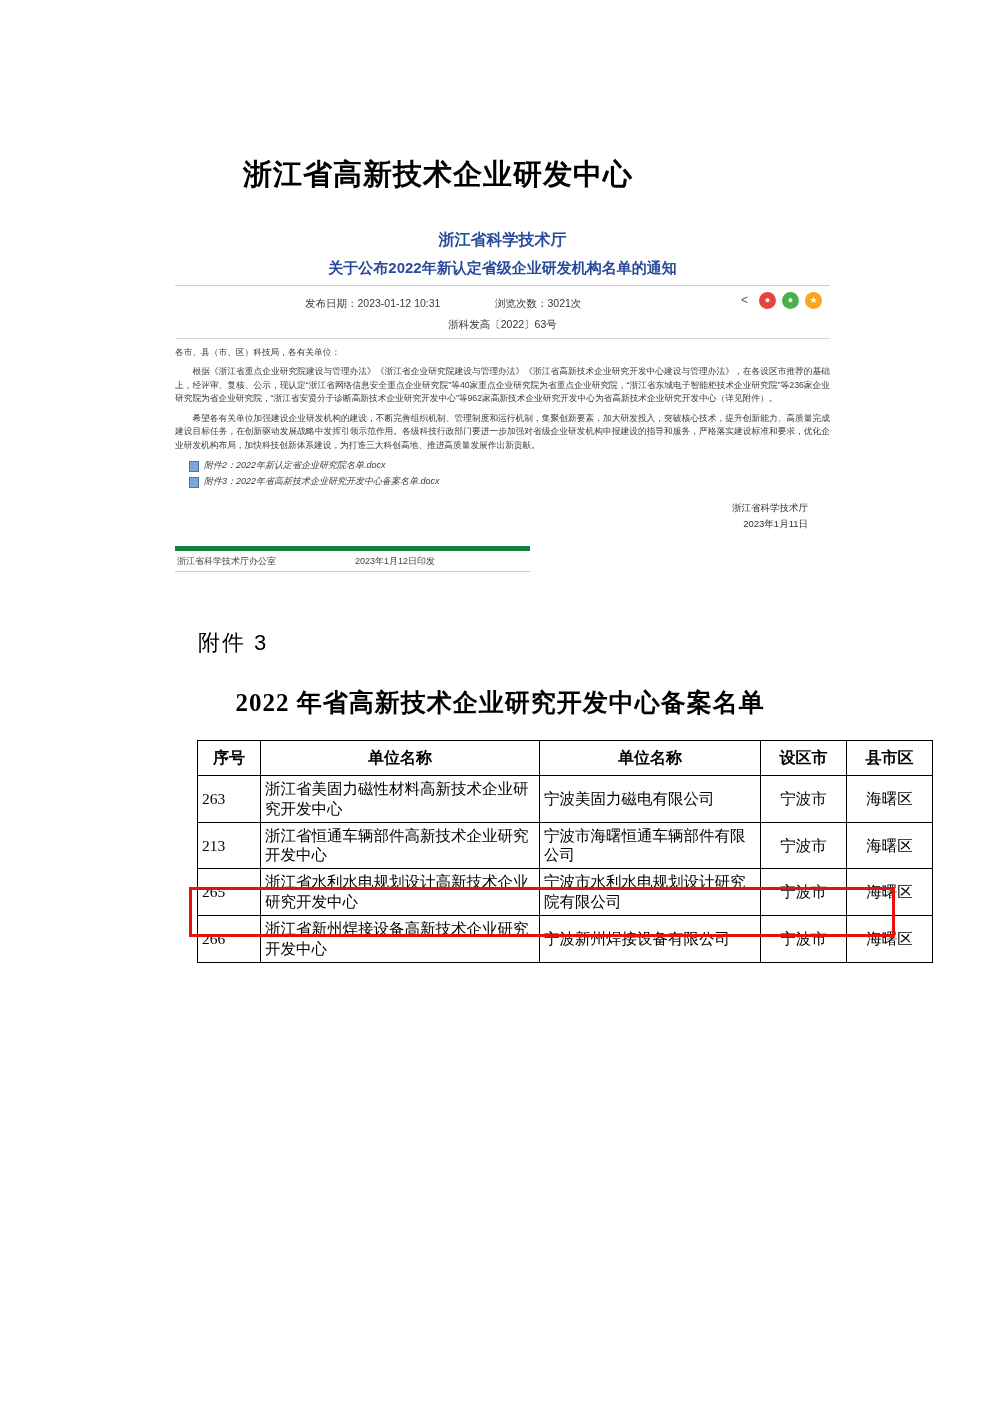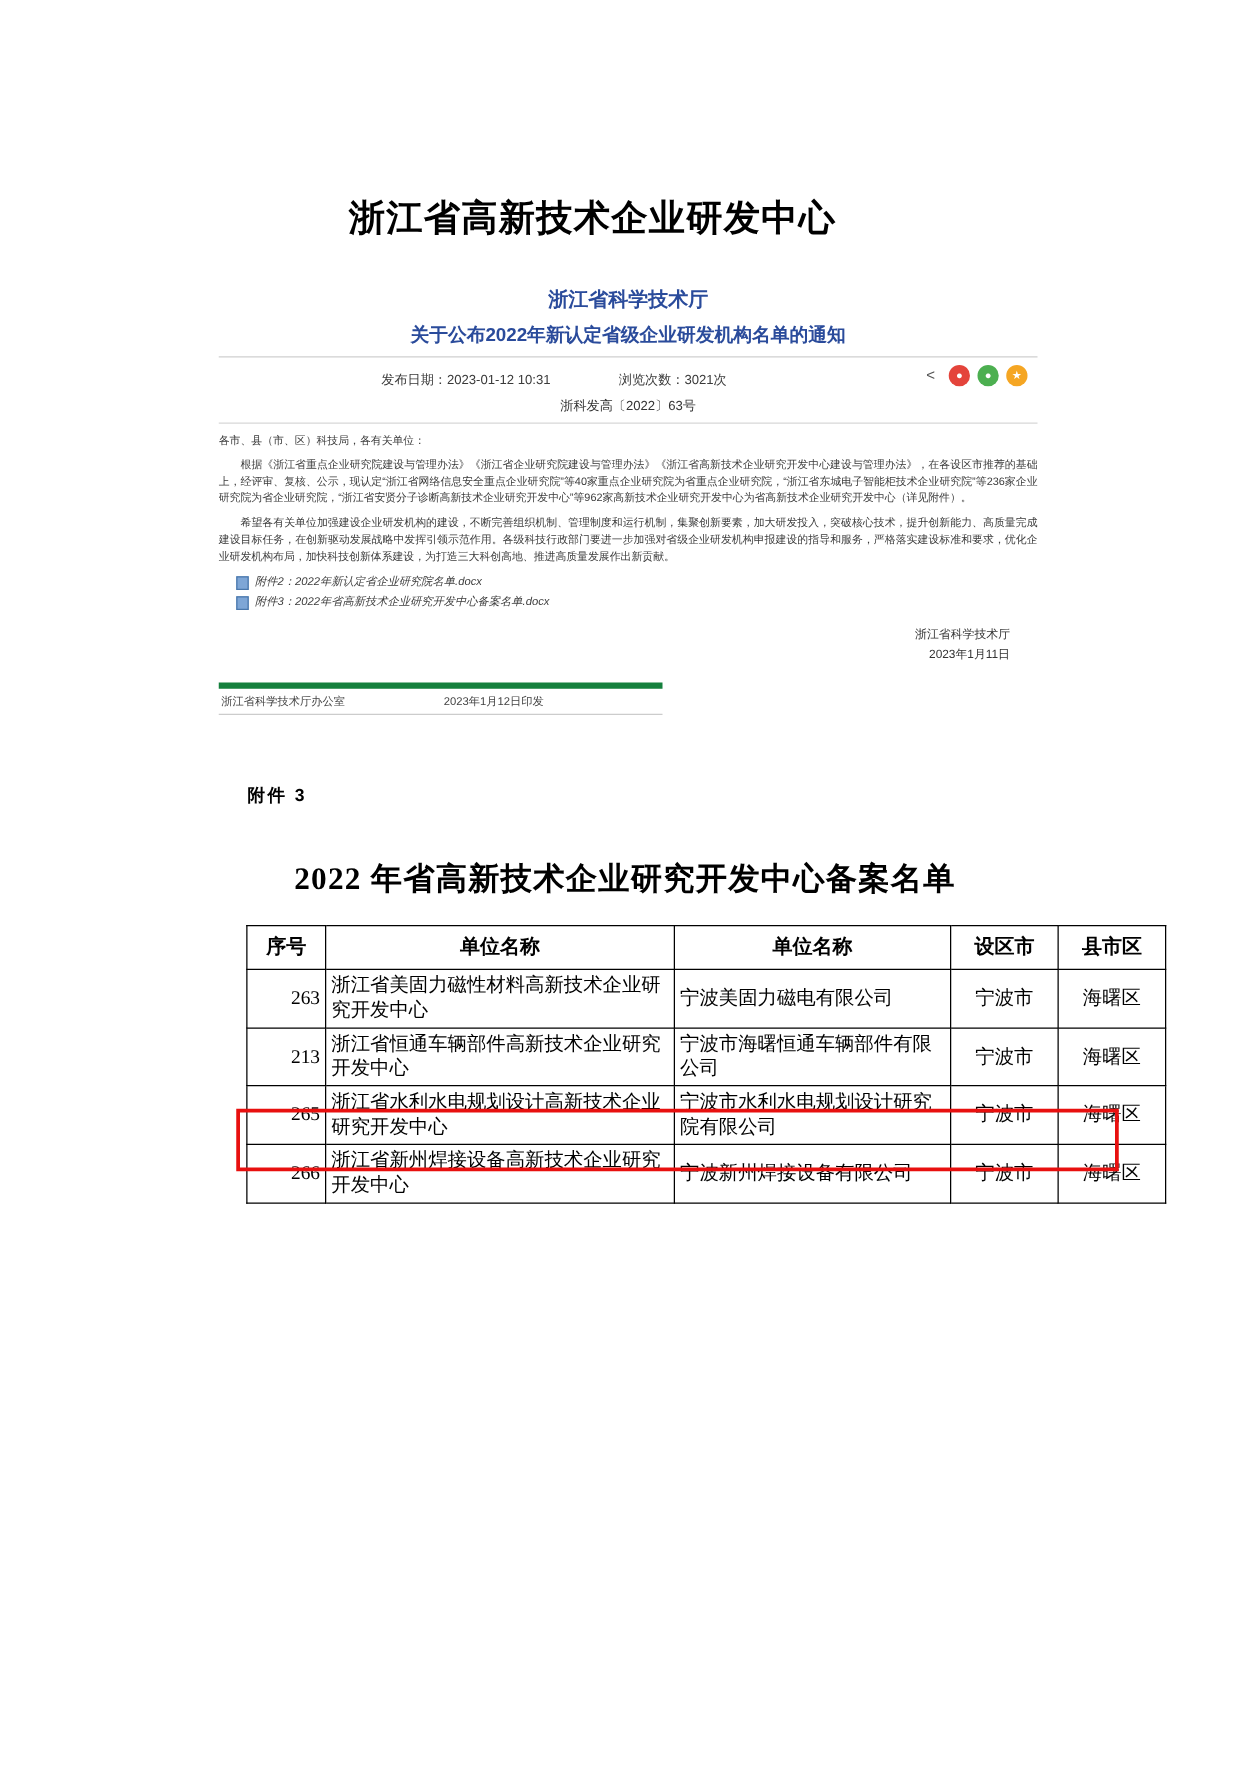--- a/index.html
+++ b/index.html
@@ -21,21 +21,20 @@
     position: absolute;
     top: 155px;
     left: 0;
     width: 876px;
     text-align: center;
     font-family: "Liberation Sans", sans-serif;
     font-weight: bold;
     font-size: 29px;
     letter-spacing: 1px;
     color: #000;
-    margin-left: 36px;
   }
 
   
   .notice {
     position: absolute;
     top: 230px;
     left: 175px;
     width: 655px;
   }
   .notice-org {
@@ -158,22 +157,22 @@
   }
   .nf-left { position: absolute; left: 2px; top: 4px; }
   .nf-right { position: absolute; left: 180px; top: 4px; }
 
   
   .attach-label {
     position: absolute;
     top: 628px;
     left: 198px;
     font-family: "Liberation Sans", sans-serif;
-    font-size: 14px;
-    font-weight: bold;
+    font-size: 22px;
+    font-weight: normal;
     letter-spacing: 2px;
   }
   .table-title {
     position: absolute;
     top: 686px;
     left: 0;
     width: 1000px;
     text-align: center;
     font-family: "Liberation Serif", serif;
     font-size: 25px;
@@ -201,21 +200,21 @@
     font-size: 15.5px;
     line-height: 1.28;
     vertical-align: middle;
   }
   table.listing th {
     text-align: center;
     font-weight: bold;
     font-size: 16px;
     height: 28px;
   }
-  .col-no    { width: 54px;  text-align: right; }
+  .col-no    { width: 54px;  text-align: left; }
   .col-cname { width: 270px; text-align: left; }
   .col-unit  { width: 212px; text-align: left; }
   .col-city  { width: 77px;  text-align: center; }
   .col-dist  { width: 77px;  text-align: center; }
 
   tr.row-h { height: 44px; }
 
   
   .highlight-box {
     position: absolute;

